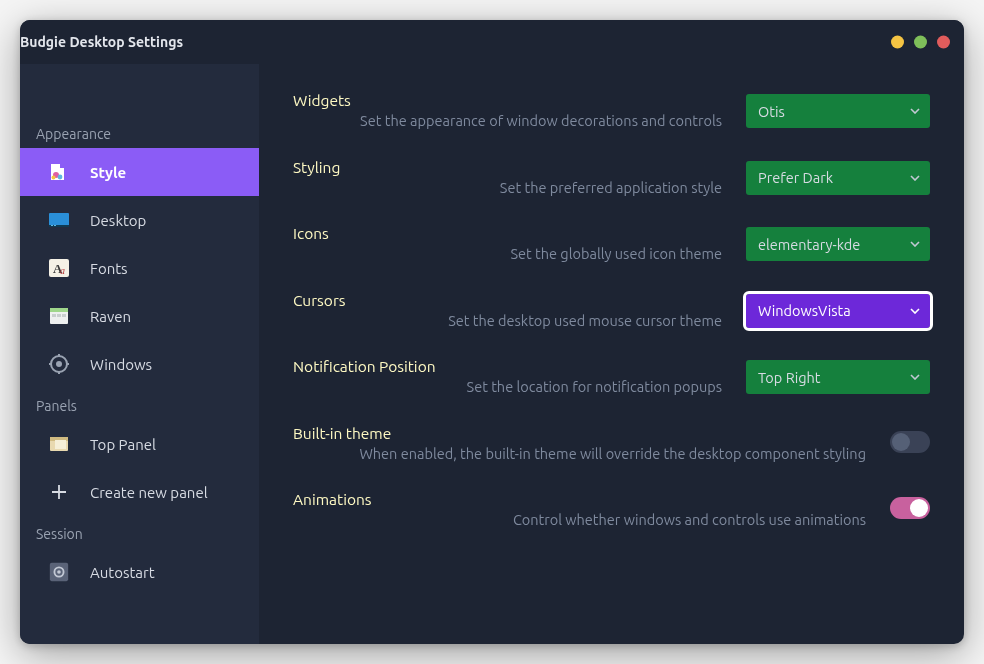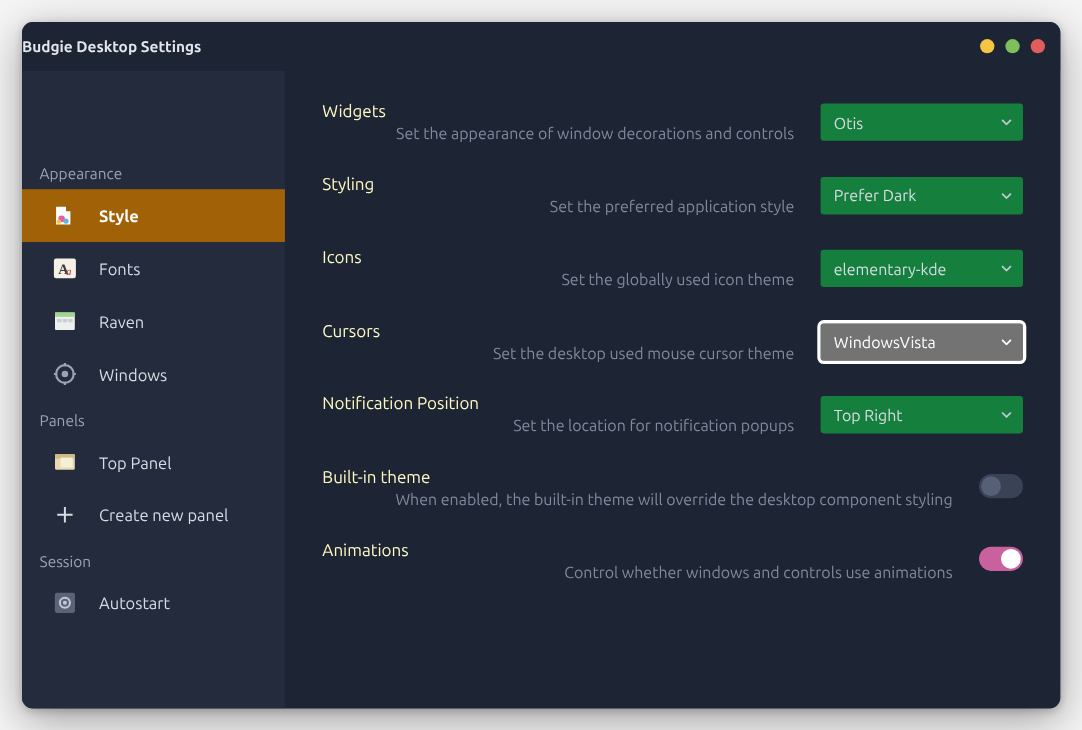--- a/index.html
+++ b/index.html
@@ -20,33 +20,33 @@
 .wbtn.min { background: #f5c443; }
 .wbtn.max { background: #7fbf5a; }
 .wbtn.close { background: #e15c5c; }
 .body { flex: 1; display: flex; overflow: hidden; }
 .sidebar { width: 239px; background: #232b3d; display: flex; flex-direction: column; padding-top: 4px; justify-content: center; }
 .section-label { font-size: 14px; color: #9aa3b2; padding: 10px 16px 6px 16px; }
 .nav-item {
   display: flex; align-items: center; gap: 18px; height: 48px;
   padding: 0 18px 0 26px; cursor: pointer; color: #d7dbe3; font-size: 15px;
 }
-.nav-item.active { background: #a16207; color: #fff; font-weight: 700; }
+.nav-item.active { background: #8b5cf6; color: #fff; font-weight: 700; }
 .nav-item .icon { width: 26px; height: 26px; display:flex; align-items:center; justify-content:center; flex-shrink:0; }
 .content { flex: 1; padding: 18px 34px 18px 34px; overflow: auto; }
 .row { display: flex; align-items: flex-start; gap: 24px; padding: 10px 0 18px 0; }
 .row .text { flex: 1; }
 .row .title { color: #fef9c3; font-size: 15.5px; font-weight: 400; margin-bottom: 2px; }
 .row .desc { color: #7f8a9e; font-size: 14.5px; line-height: 1.35; text-align: right; }
 .dropdown {
   width: 184px; height: 34px; background: #15803d; border-radius: 3px;
   display: flex; align-items: center; padding: 0 10px 0 12px; cursor: pointer;
   color: #d7dbe3; font-size: 14.5px; position: relative; margin-top: 2px;
 }
-.dropdown.selected { background: #737373; color: #fff; outline: 3px solid #fff; outline-offset: 0; }
+.dropdown.selected { background: #6d28d9; color: #fff; outline: 3px solid #fff; outline-offset: 0; }
 .dropdown .arrow { margin-left: auto; }
 .toggle {
   width: 40px; height: 22px; border-radius: 11px; position: relative; cursor: pointer;
   margin-top: 6px; flex-shrink: 0;
 }
 .toggle .knob {
   width: 18px; height: 18px; border-radius: 50%; position: absolute; top: 2px;
 }
 .toggle.off { background: #3a4256; }
 .toggle.off .knob { left: 2px; background: #556076; }
@@ -76,20 +76,31 @@
           <svg width="24" height="24" viewBox="0 0 24 24">
               <path fill="#fff" d="M4 4 L13 4 L13 8 L17 8 L17 20 L4 20 Z"></path>
               <circle cx="9" cy="15" r="3" fill="#e05fa1"></circle>
               <circle cx="13" cy="17" r="2.4" fill="#5fb6e0"></circle>
               <circle cx="6.5" cy="17.5" r="2" fill="#f5c443"></circle>
             </svg>
         </span>
         <span>Style</span>
       </div>
 
+      <div class="nav-item">
+        <span class="icon">
+          <svg width="24" height="24" viewBox="0 0 24 24">
+              <rect x="2" y="5" width="20" height="14" rx="1" fill="#2a8fd8"></rect>
+              <rect x="2" y="17" width="20" height="2" fill="#0f3a52"></rect>
+              <rect x="4" y="17" width="2" height="1" fill="#5fb6e0"></rect>
+              <rect x="7" y="17" width="2" height="1" fill="#5fb6e0"></rect>
+            </svg>
+        </span>
+        <span>Desktop</span>
+      </div>
 
       <div class="nav-item">
         <span class="icon">
           <svg width="24" height="24" viewBox="0 0 24 24">
               <rect x="2" y="3" width="20" height="18" rx="2" fill="#f5f1e6"></rect>
               <text x="6" y="17" font-family="serif" font-size="13" font-weight="700" fill="#3a3a3a">A</text>
               <text x="13" y="18" font-family="serif" font-size="10" font-style="italic" fill="#b63a3a">a</text>
             </svg>
         </span>
         <span>Fonts</span>

